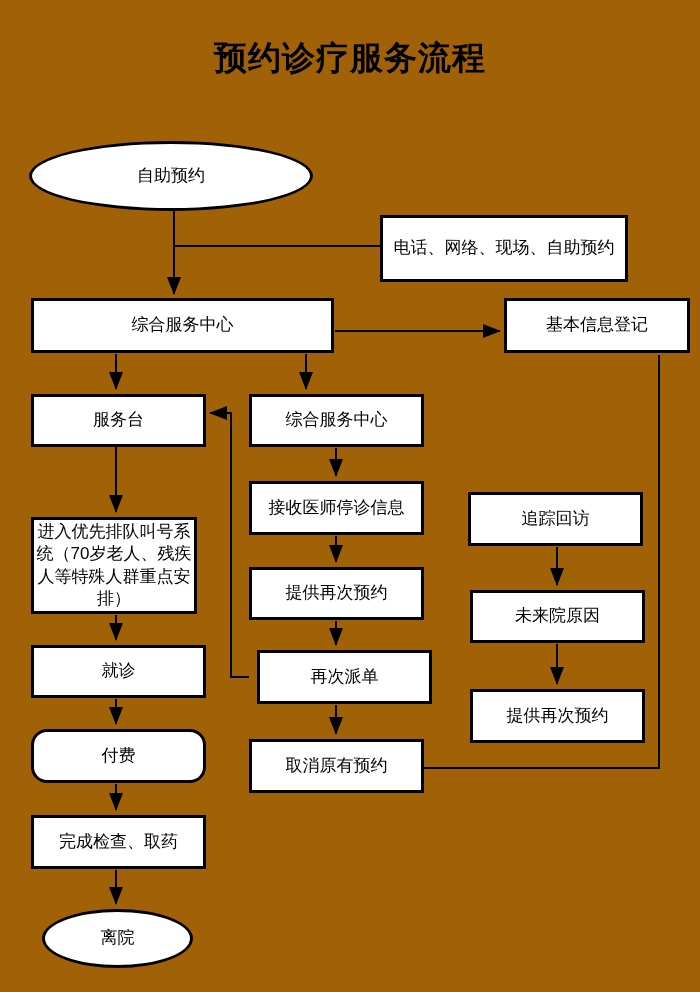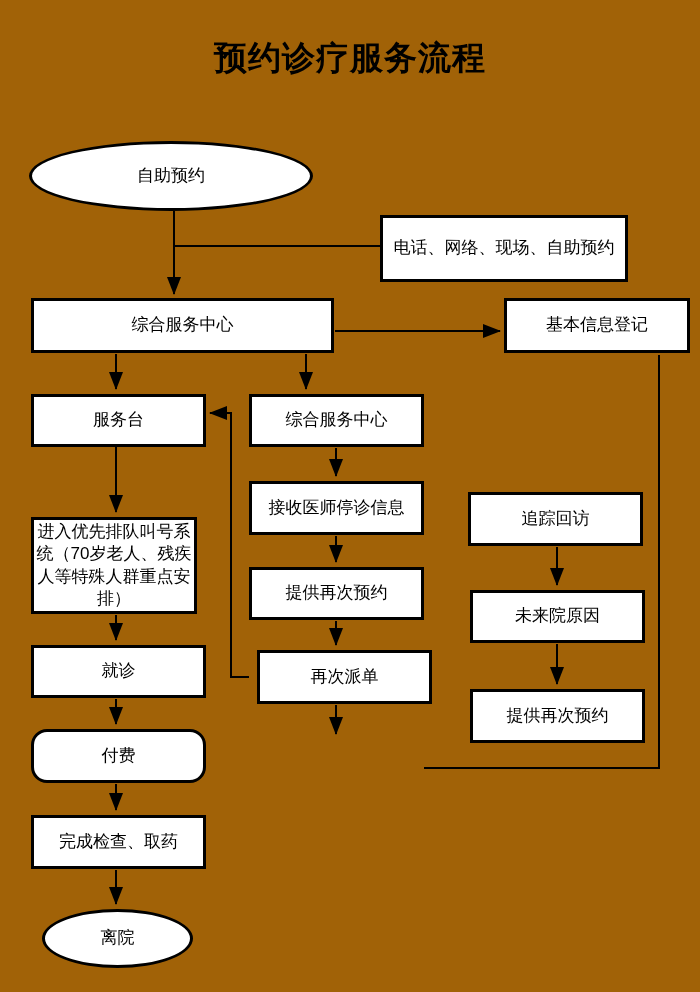--- a/index.html
+++ b/index.html
@@ -156,20 +156,23 @@
   </div>
 
   <div class="node n-offer-mid">
     <span class="wrap">提供再次预约</span>
   </div>
 
   <div class="node n-redispatch">
     <span class="wrap">再次派单</span>
   </div>
 
+  <div class="node n-cancel">
+    <span class="wrap">取消原有预约</span>
+  </div>
 
   <div class="node n-follow-up">
     <span class="wrap">追踪回访</span>
   </div>
 
   <div class="node n-no-visit-reason">
     <span class="wrap">未来院原因</span>
   </div>
 
   <div class="node n-offer-right">

